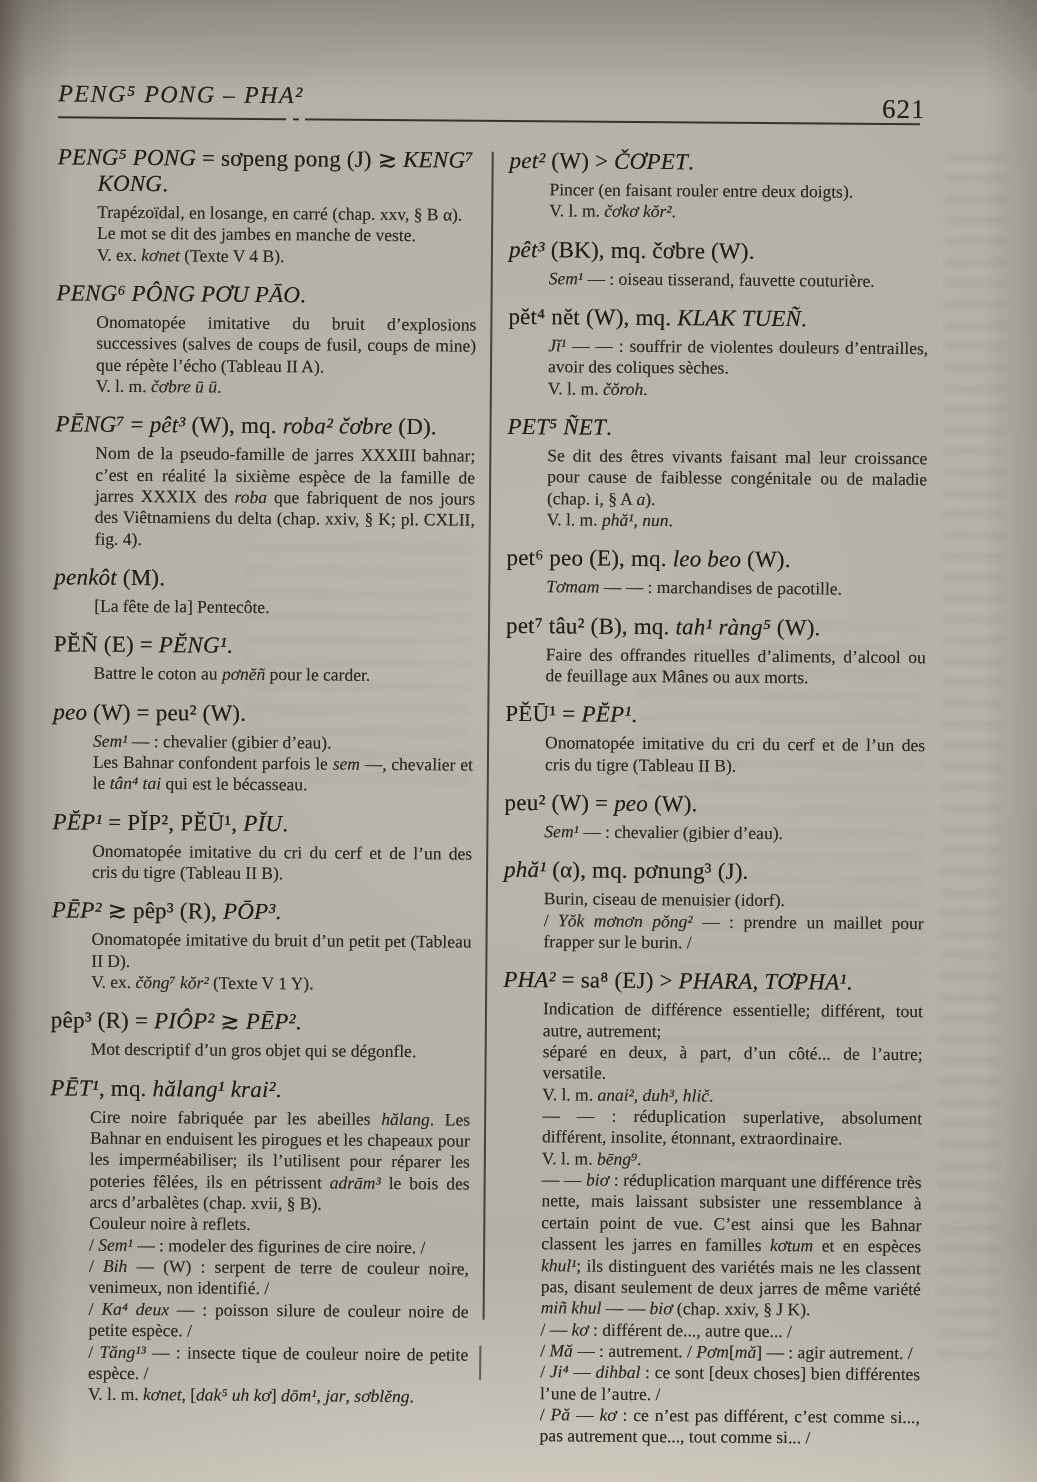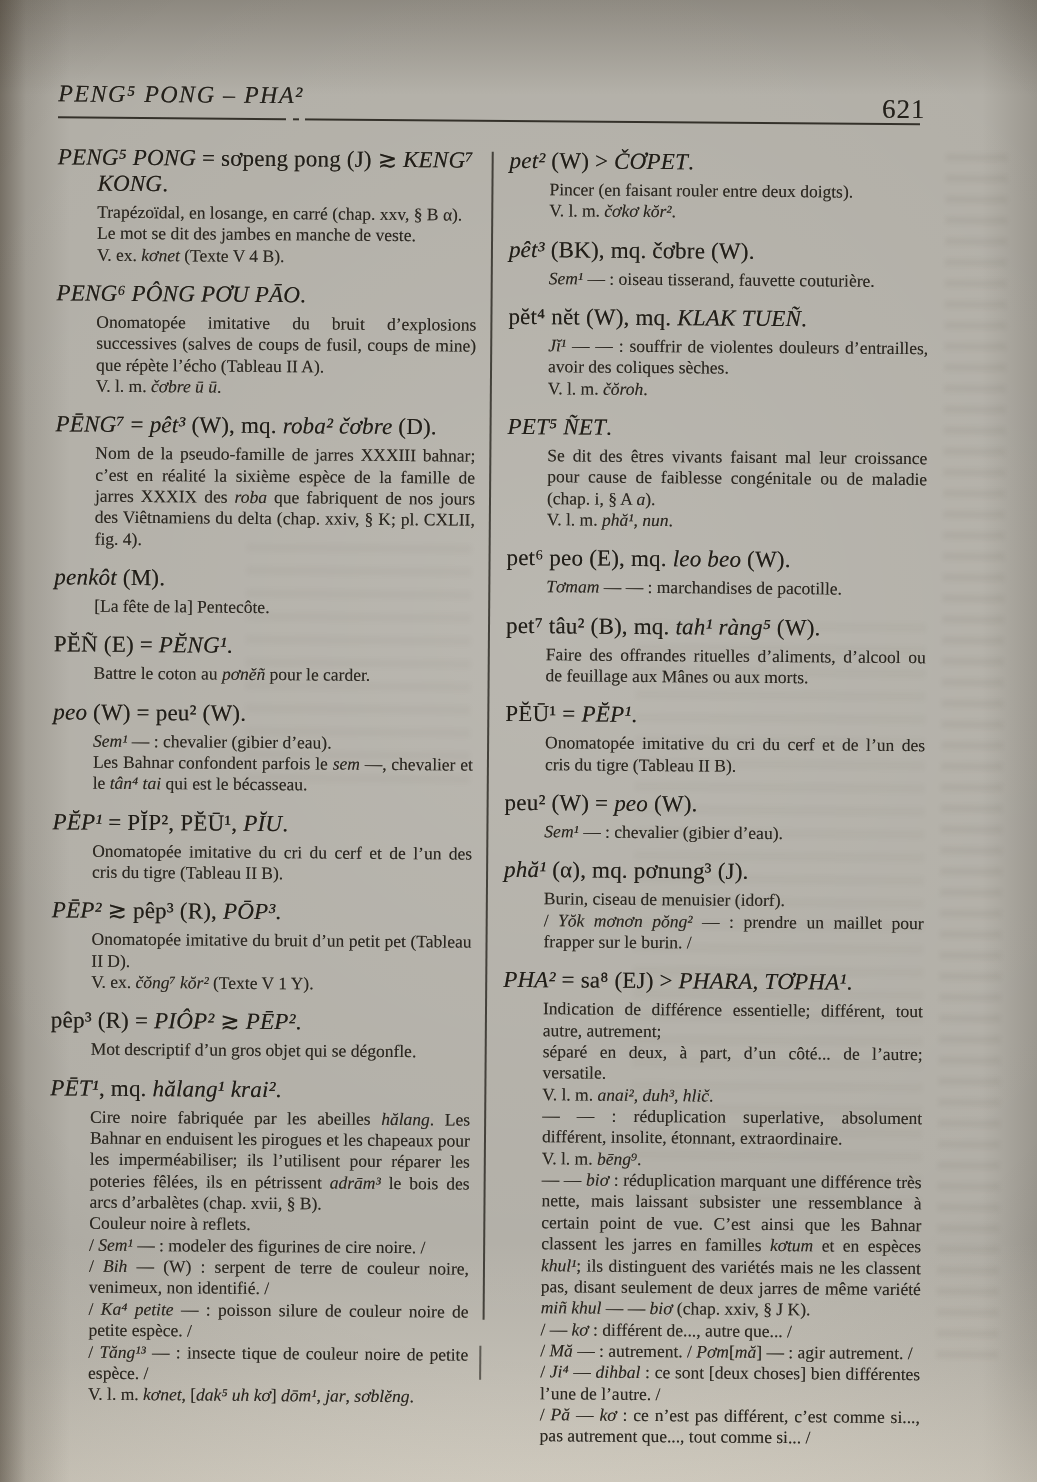--- a/index.html
+++ b/index.html
@@ -122,21 +122,21 @@
           <div class="entry">
             <div class="head">pêp³ (R) = <i>PIÔP²</i> ≳ <i>PĒP²</i>.</div>
             <p>Mot descriptif d’un gros objet qui se dégonfle.</p>
           </div>
           <div class="entry">
             <div class="head"><i>PĒT¹</i>, mq. <i>hălang¹ krai²</i>.</div>
             <p>Cire noire fabriquée par les abeilles <i>hălang</i>. Les Bahnar en enduisent les pirogues et les chapeaux pour les imperméabiliser; ils l’utilisent pour réparer les poteries fêlées, ils en pétrissent <i>adrām³</i> le bois des arcs d’arbalètes (chap. xvii, § B).</p>
             <p>Couleur noire à reflets.</p>
             <p>/ <i>Sem¹</i> — : modeler des figurines de cire noire. /</p>
             <p>/ <i>Bih</i> — (W) : serpent de terre de couleur noire, venimeux, non identifié. /</p>
-            <p>/ <i>Ka⁴ petite</i> — : poisson silure de couleur noire de petite espèce. /</p>
+            <p>/ <i>Ka⁴ deux</i> — : poisson silure de couleur noire de petite espèce. /</p>
             <p>/ <i>Tăng¹³</i> — : insecte tique de couleur noire de petite espèce. /</p>
             <p>V. l. m. <i>kơnet</i>, [<i>dak⁵ uh kơ</i>] <i>dōm¹</i>, <i>jar</i>, <i>sơblĕng</i>.</p>
           </div>
         </div>
       <div class="col">
           <div class="entry">
             <div class="head"><i>pet²</i> (W) &gt; <i>ČƠPET</i>.</div>
             <p>Pincer (en faisant rouler entre deux doigts).</p>
             <p>V. l. m. <i>čơkơ kŏr²</i>.</p>
           </div>

